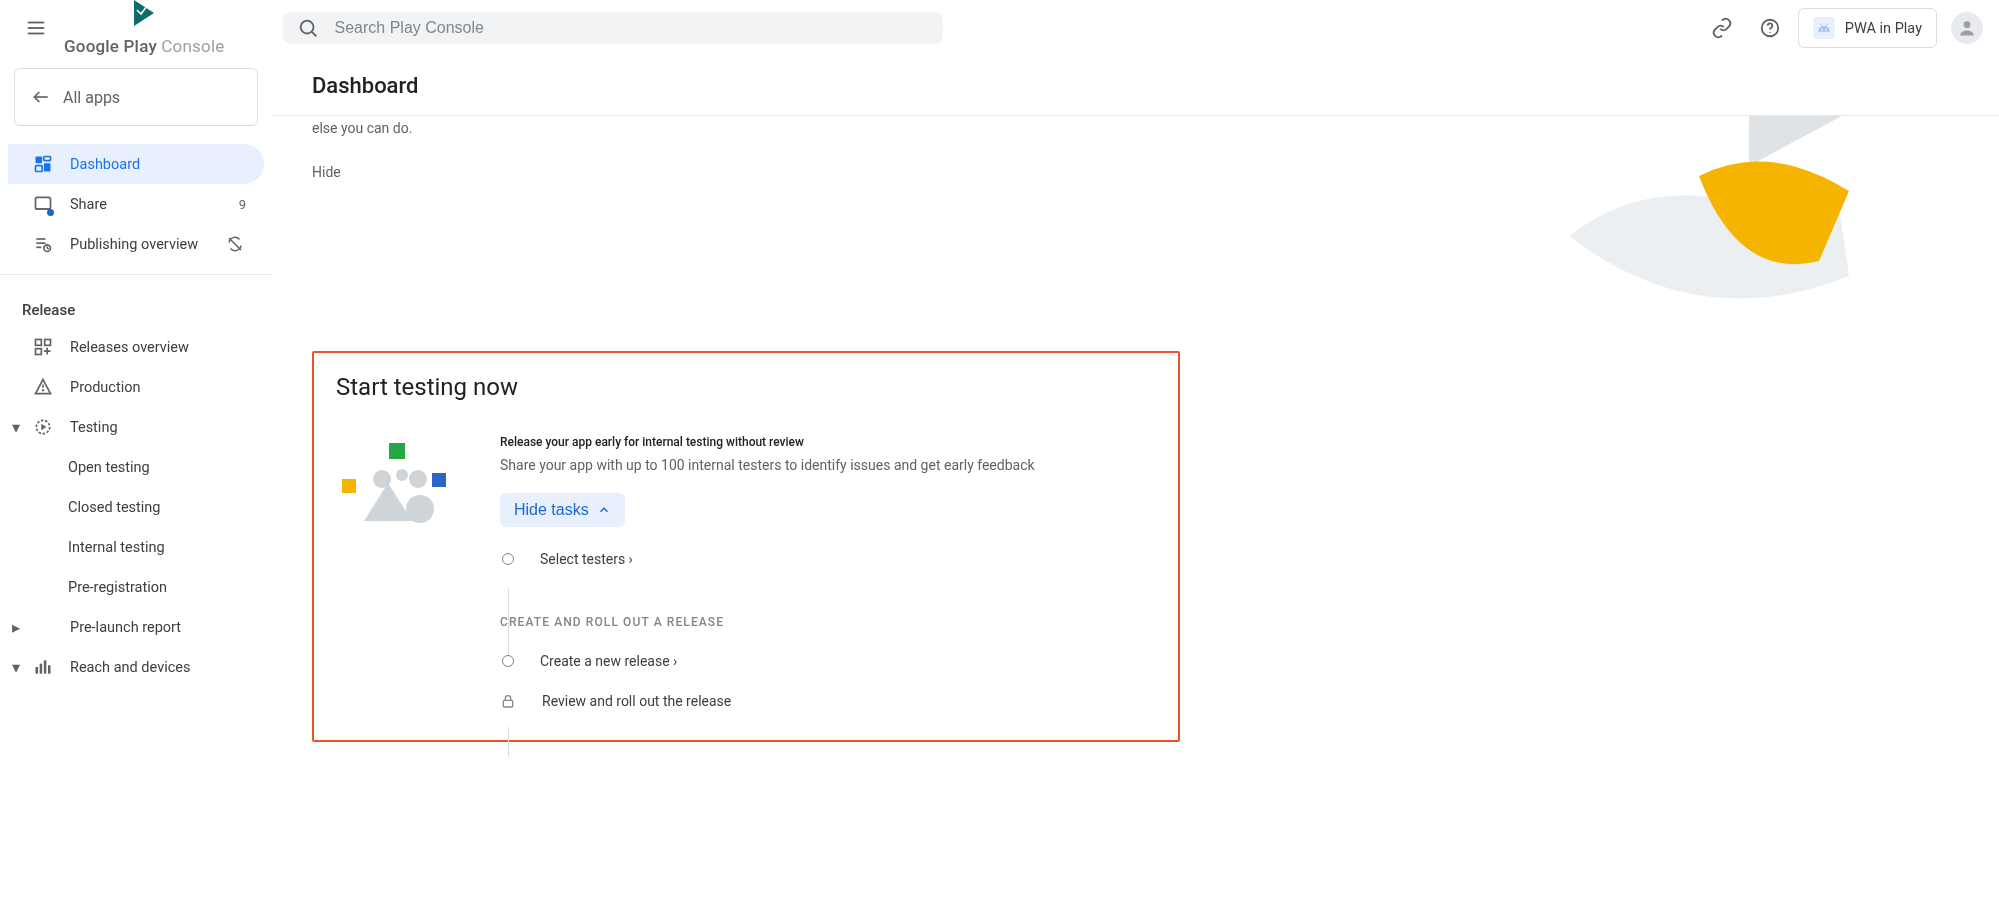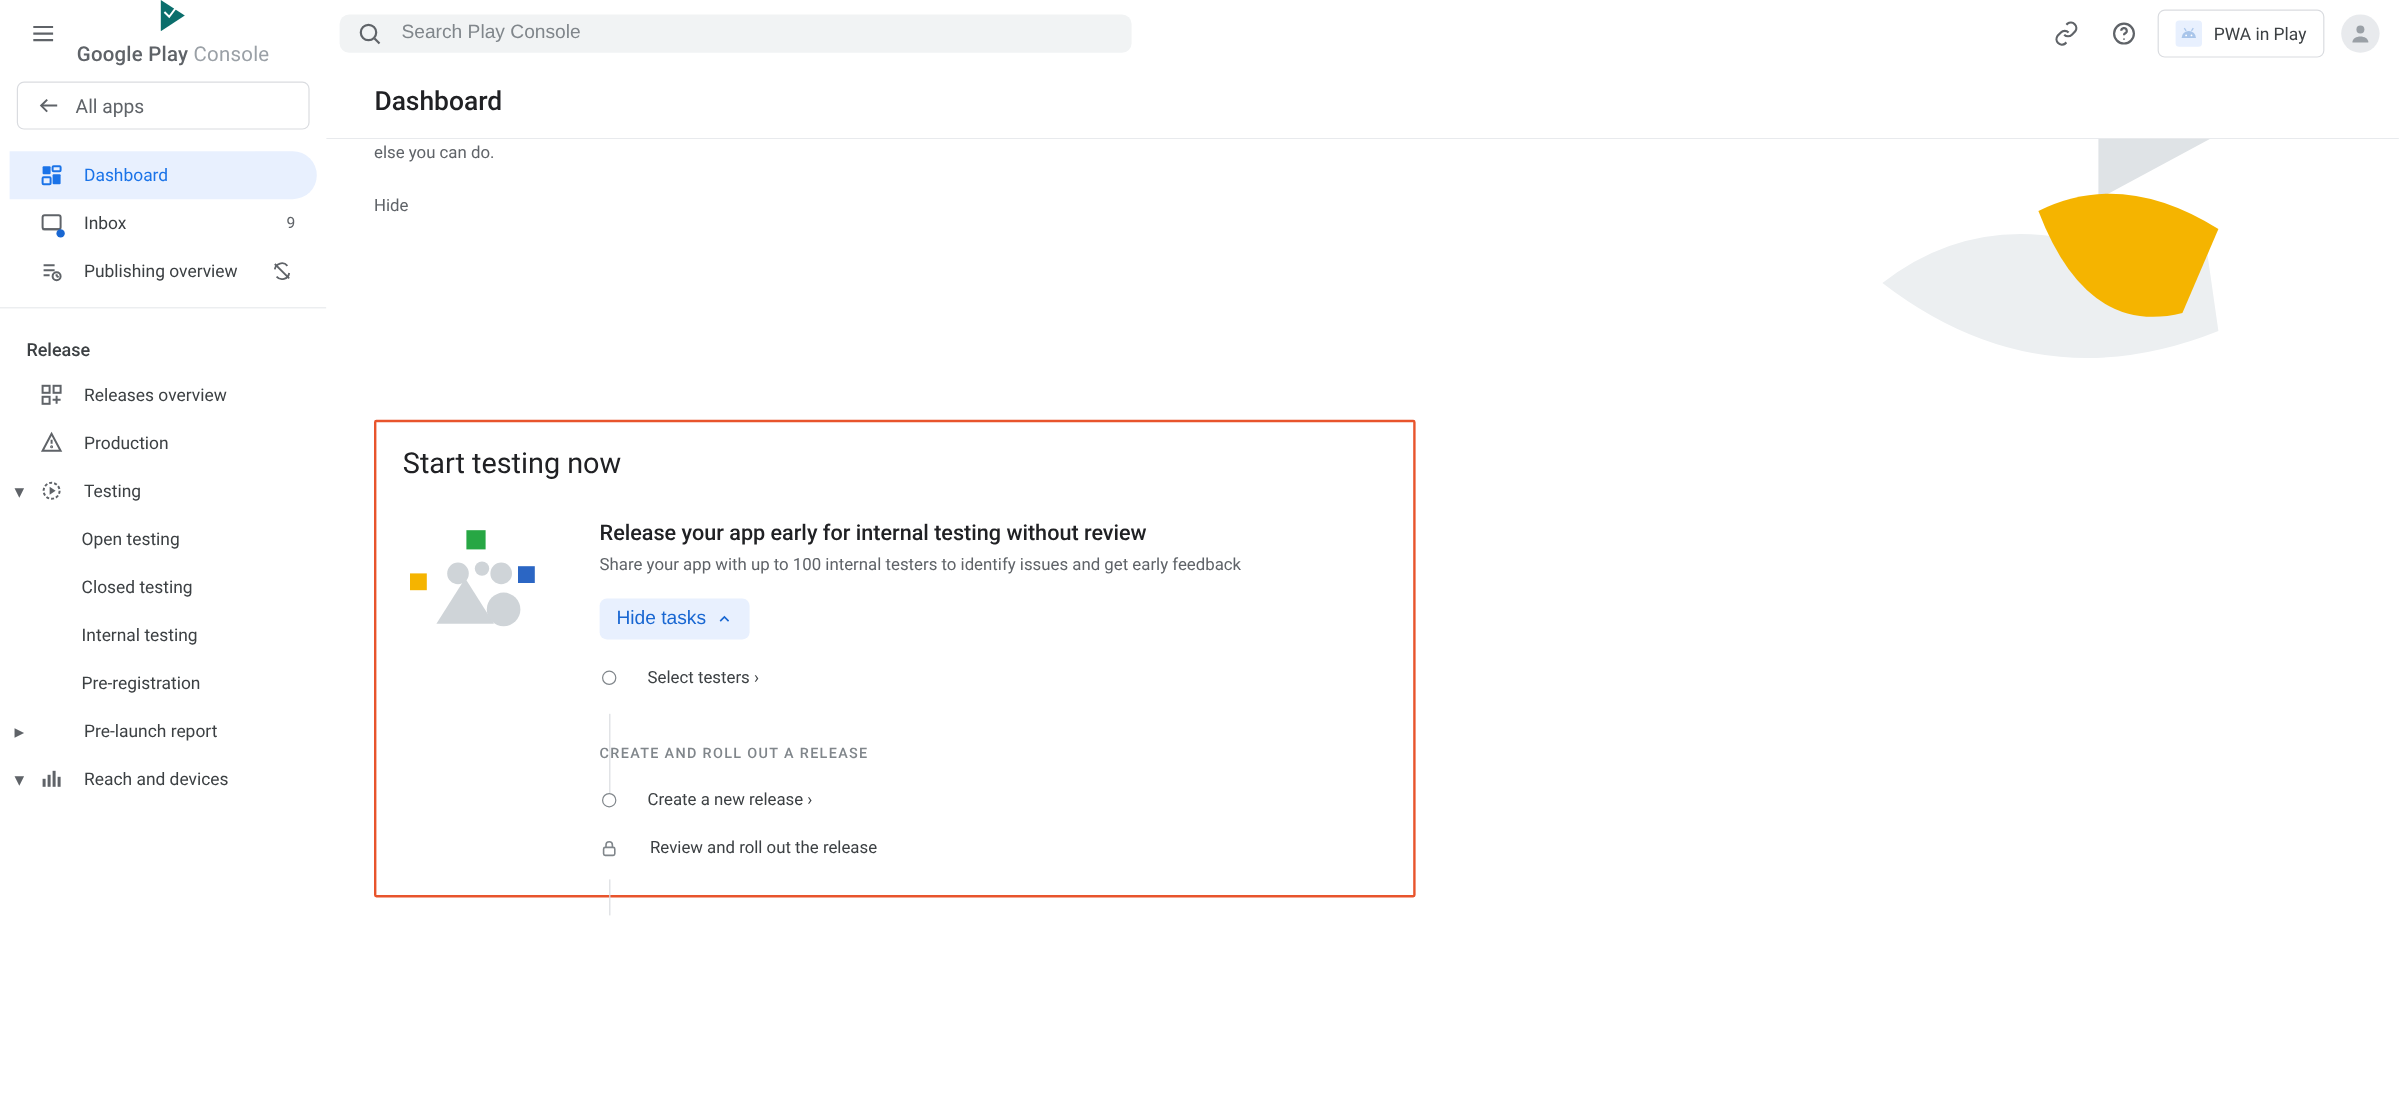--- a/index.html
+++ b/index.html
@@ -35,21 +35,21 @@
     border-bottom:1px solid #e8eaed; z-index:40;
   }
   .page-title{font-size:22px; font-weight:500; color:#202124;}
 
   
   .sidebar {
     position: fixed; top: 56px; left: 0; bottom: 0; width: 272px;
     overflow-y:auto; padding-top:8px; background:#fff;
   }
   .all-apps {
-    margin:4px 14px 18px 14px; height:40px; border:1px solid #dadce0; border-radius:6px;
+    margin:4px 14px 18px 14px; height:58px; border:1px solid #dadce0; border-radius:6px;
     display:flex; align-items:center; gap:12px; padding:0 16px; cursor:pointer; color:#5f6368;
   }
   .nav-item {
     display:flex; align-items:center; gap:16px; height:40px;
     padding:0 18px 0 24px; margin:0 8px; border-radius:0 24px 24px 0;
     cursor:pointer; color:#3c4043; position:relative;
   }
   .nav-item.sub{padding-left:60px;}
   .nav-item .nav-icon{width:22px;flex:0 0 22px;display:flex;align-items:center;justify-content:center;color:#5f6368;}
   .nav-item.active{background:#e8f0fe;color:#1a73e8;}
@@ -75,21 +75,21 @@
 
   
   .card {
     margin-top:170px; border:2px solid #e8542c; border-radius:2px;
     padding:14px 22px 31px 22px; max-width:868px; position:relative; background:#fff;
   }
   .card h2{font-size:24px;font-weight:400;color:#202124;margin:6px 0 34px 0;}
   .card-row{display:flex;gap:44px;}
   .card-illus{width:120px;height:100px;flex:0 0 120px;}
   .card-body{flex:1;}
-  .card-body h3{margin:0 0 8px 0;font-size:18px;font-weight:500;color:#202124;}
+  .card-body h3{margin:0 0 8px 0;font-size:12px;font-weight:500;color:#202124;}
   .card-body p{margin:0;font-size:14px;color:#5f6368;}
   .chip-btn{display:inline-flex;align-items:center;gap:8px;margin-top:20px;background:#e8f0fe;color:#1967d2;font-size:16px;padding:8px 14px;border-radius:6px;cursor:pointer;border:none;}
   .task-line{display:flex;align-items:center;gap:26px;margin-top:24px;font-size:14px;color:#3c4043;}
   .task-bullet{width:12px;height:12px;border-radius:50%;border:1.5px solid #80868b;flex:0 0 12px;margin-left:2px;}
   .task-lock{width:16px;height:16px;flex:0 0 16px;color:#5f6368;}
   .task-label{cursor:pointer;}
   .task-label.locked{cursor:default;}
   .section-cap{font-size:12px;letter-spacing:1.1px;color:#80868b;font-weight:500;margin-top:48px;}
   .chev{color:#5f6368;}
   .connector{position:absolute;width:1px;background:#dadce0;}
@@ -182,21 +182,21 @@
   </div>
 
   <div class="nav-item">
     <span class="nav-icon">
       <svg width="20" height="20" viewBox="0 0 24 24" fill="none" stroke="#5f6368" stroke-width="2">
           <rect x="3" y="4" width="18" height="14" rx="2"></rect>
           <line x1="3" y1="18" x2="21" y2="18"></line>
         </svg>
     </span>
     <span class="inbox-dot"></span>
-    <span class="nav-label">Inbox</span>
+    <span class="nav-label">Share</span>
     <span class="nav-badge">9</span>
   </div>
 
 
   <div class="nav-item">
     <span class="nav-icon">
       <svg width="20" height="20" viewBox="0 0 24 24" fill="none" stroke="#5f6368" stroke-width="2">
           <line x1="4" y1="6" x2="15" y2="6"></line>
           <line x1="4" y1="11" x2="15" y2="11"></line>
           <line x1="4" y1="16" x2="10" y2="16"></line>

